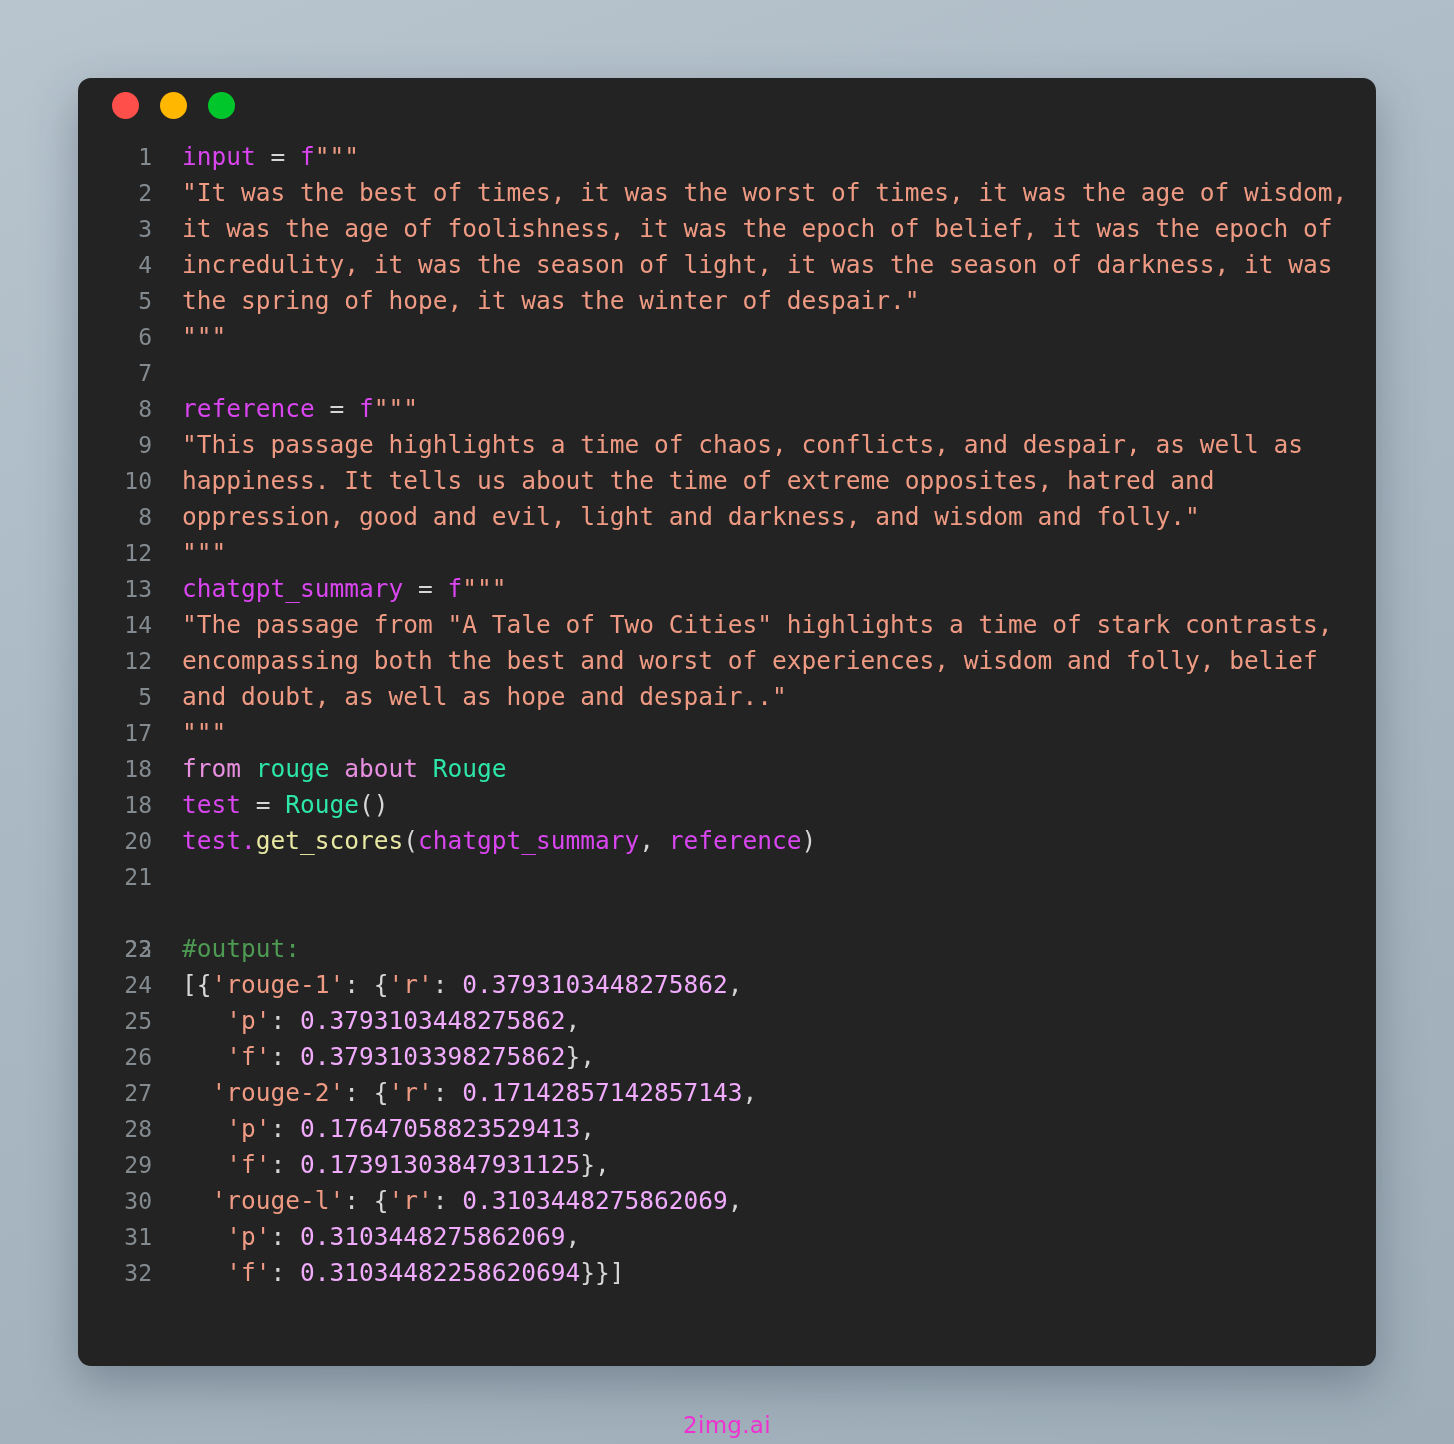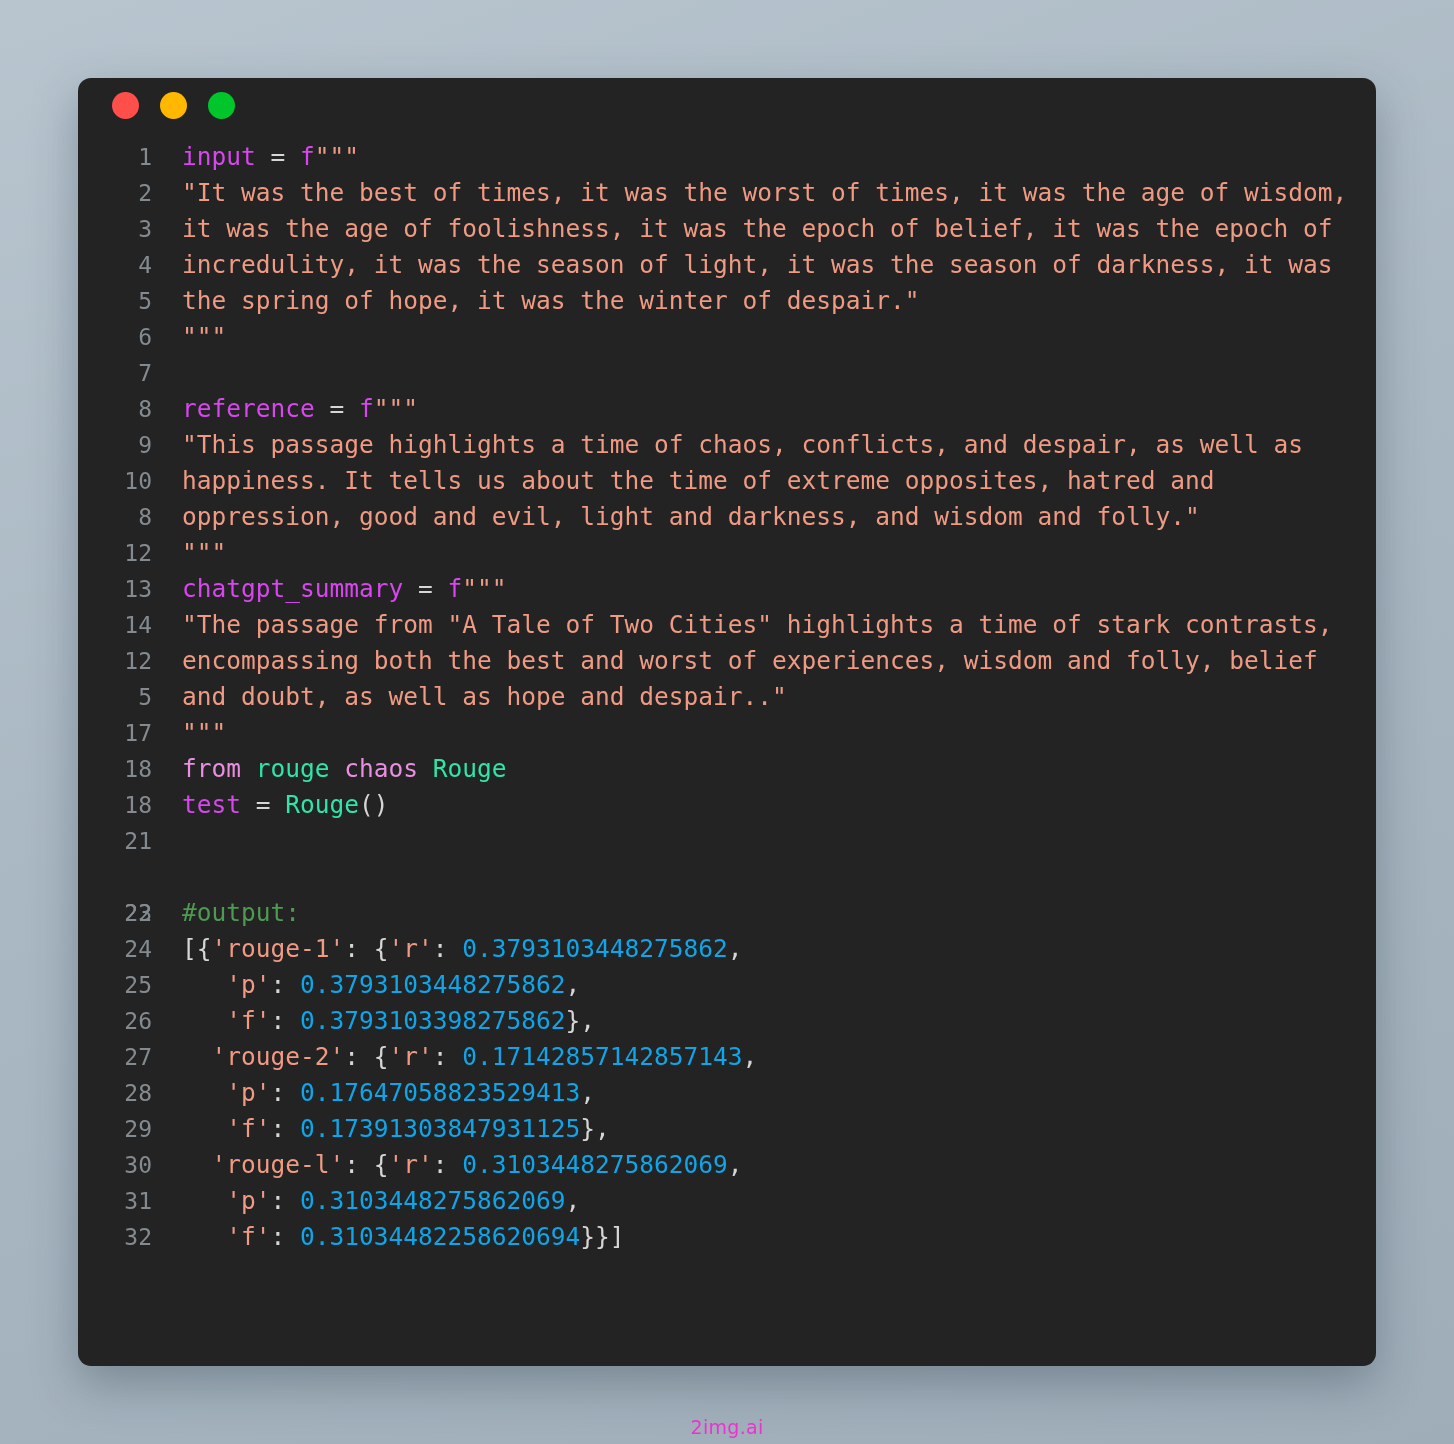--- a/index.html
+++ b/index.html
@@ -72,32 +72,32 @@
   }
 
   
   .t-var    { color: #d946ef; }
   .t-op     { color: #d6d6d6; }
   .t-str    { color: #ef9a83; }
   .t-kw     { color: #e98fe0; text-align: center; }
   .t-cls    { color: #2de6a8; }
   .t-fn     { color: #e8e8a3; }
   .t-punc   { color: #d6d6d6; }
-  .t-num    { color: #0ea5e9; }
+  .t-num    { color: #f0abfc; }
   .t-comment{ color: #4e9a53; margin-top: 36px; }
 
   #watermark {
     position: absolute;
     left: 0;
     right: 0;
     bottom: 6px;
     text-align: center;
     color: #f42ad3;
     font-family: "DejaVu Sans", sans-serif;
-    font-size: 19px;
+    font-size: 23px;
     opacity: 0.95;
     letter-spacing: 0.3px;
   }
 </style>
 </head>
 <body>
 
 <div id="editor-window">
 
   <div id="titlebar">
@@ -188,28 +188,32 @@
       <span class="src t-str">and doubt, as well as hope and despair.."</span>
     </div>
 
     <div class="code-line">
       <span class="ln">17</span>
       <span class="src t-str">"""</span>
     </div>
 
     <div class="code-line">
       <span class="ln">18</span>
-      <span class="src"><span class="t-kw">from</span><span class="t-op"> </span><span class="t-cls">rouge</span><span class="t-op"> </span><span class="t-kw">chaos</span><span class="t-op"> </span><span class="t-cls">Rouge</span></span>
+      <span class="src"><span class="t-kw">from</span><span class="t-op"> </span><span class="t-cls">rouge</span><span class="t-op"> </span><span class="t-kw">about</span><span class="t-op"> </span><span class="t-cls">Rouge</span></span>
     </div>
 
     <div class="code-line">
       <span class="ln">18</span>
       <span class="src"><span class="t-var">test</span><span class="t-op"> = </span><span class="t-cls">Rouge</span><span class="t-punc">()</span></span>
     </div>
 
+    <div class="code-line">
+      <span class="ln">20</span>
+      <span class="src"><span class="t-var">test</span><span class="t-var">.</span><span class="t-fn">get_scores</span><span class="t-punc">(</span><span class="t-var">chatgpt_summary</span><span class="t-punc">, </span><span class="t-var">reference</span><span class="t-punc">)</span></span>
+    </div>
 
     <div class="code-line">
       <span class="ln">21</span>
       <span class="src"></span>
     </div>
 
     <div class="code-line">
       <span class="ln">22</span>
       <span class="src t-comment">#output:</span>
     </div>

